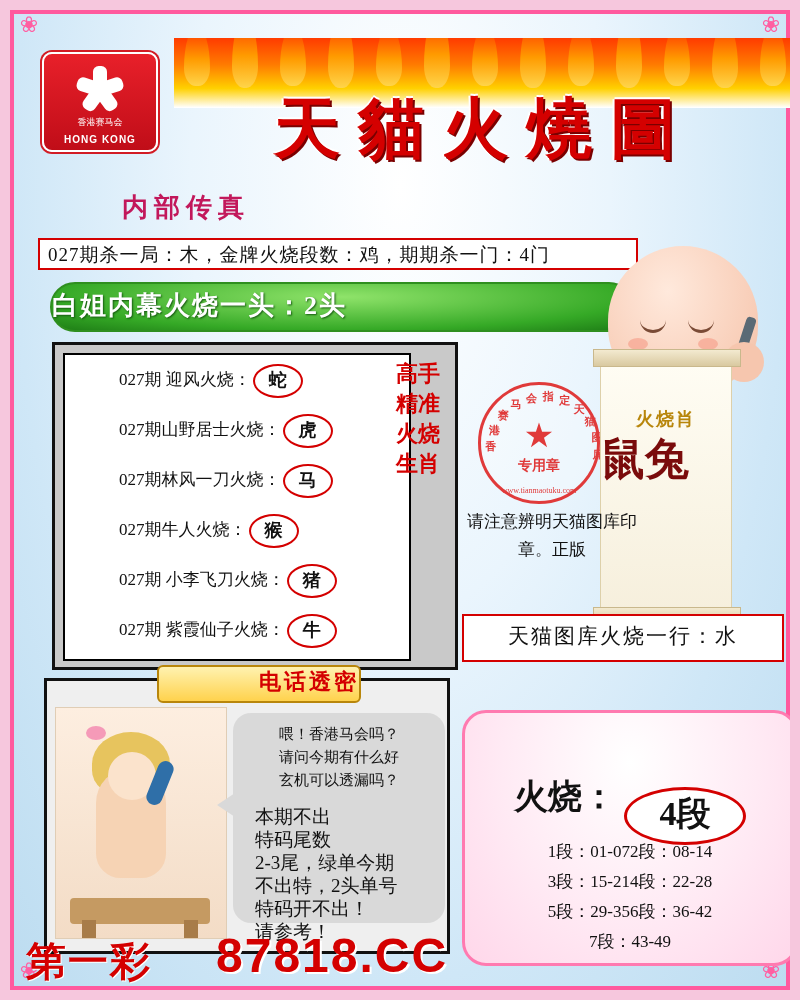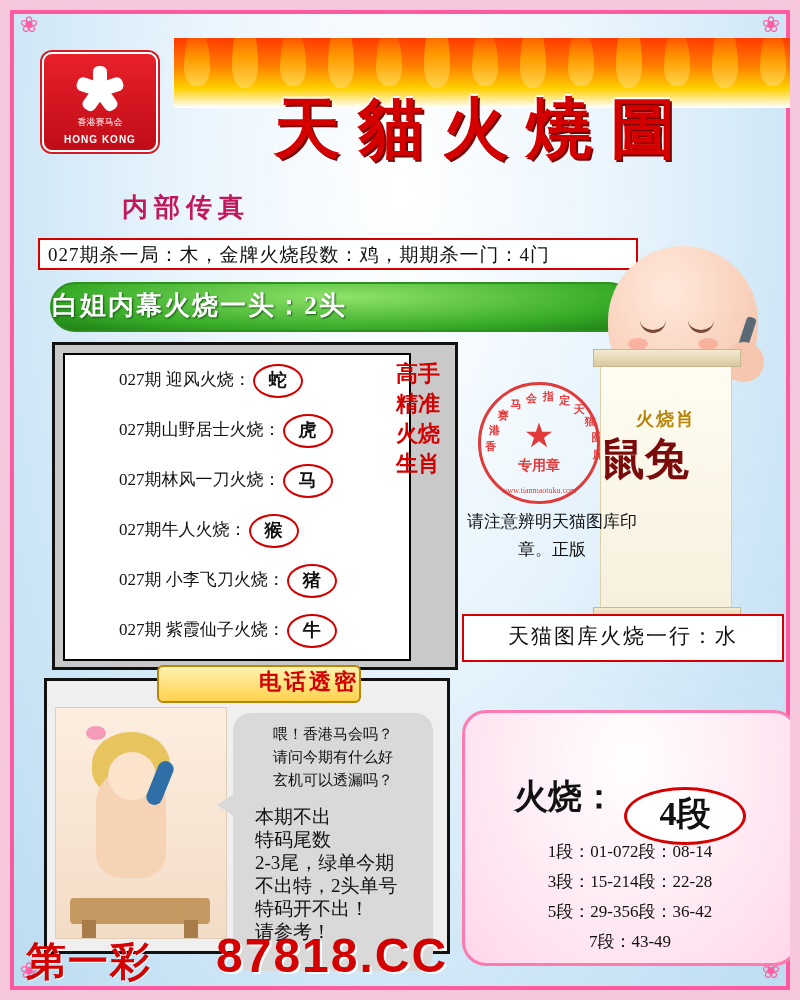--- a/index.html
+++ b/index.html
@@ -188,22 +188,22 @@
   .kid .body{position:absolute;left:40px;top:60px;width:70px;height:110px;border-radius:40px 40px 28px 28px;background:#f6d3b4;}
   .kid .hair{position:absolute;left:36px;top:24px;width:78px;height:64px;border-radius:50% 50% 40% 40%;background:#e7c45e;}
   .kid .face{position:absolute;left:52px;top:44px;width:48px;height:48px;border-radius:50%;background:#fbe3cc;}
   .kid .phone{position:absolute;left:96px;top:52px;width:16px;height:46px;border-radius:8px;background:#2f6fa8;transform:rotate(22deg);}
   .kid .table{position:absolute;left:14px;bottom:14px;width:140px;height:26px;background:#c59a62;border-radius:4px;}
   .kid .leg{position:absolute;bottom:0;width:14px;height:18px;background:#a87c49;}
   .kid .l1{left:26px}.kid .l2{left:128px}
   .kid .ribbon{position:absolute;left:30px;top:18px;width:20px;height:14px;background:#f59ab8;border-radius:50%;}
 
   .bubble{
-    position:absolute;left:186px;top:32px;width:200px;height:258px;
-    background:#d9d9d9;border-radius:18px;
+    position:absolute;left:186px;top:32px;width:200px;height:210px;
+    background:#d9d9d9;border-radius:18px;padding-left:12px;
   }
   .bubble:after{
     content:"";position:absolute;left:-16px;top:80px;border-width:12px 18px 12px 0;border-style:solid;
     border-color:transparent #d9d9d9 transparent transparent;
   }
   .bubble .t1{position:absolute;left:0;right:0;top:10px;text-align:center;font-size:15px;line-height:23px;color:#111;}
   .bubble .t2{position:absolute;left:22px;right:6px;top:92px;font-size:19px;line-height:23px;color:#111;}
 
   
   .roundbox{

